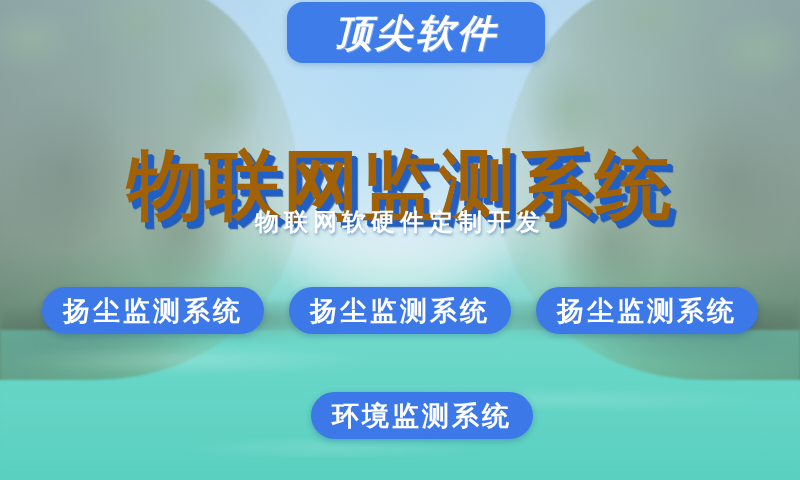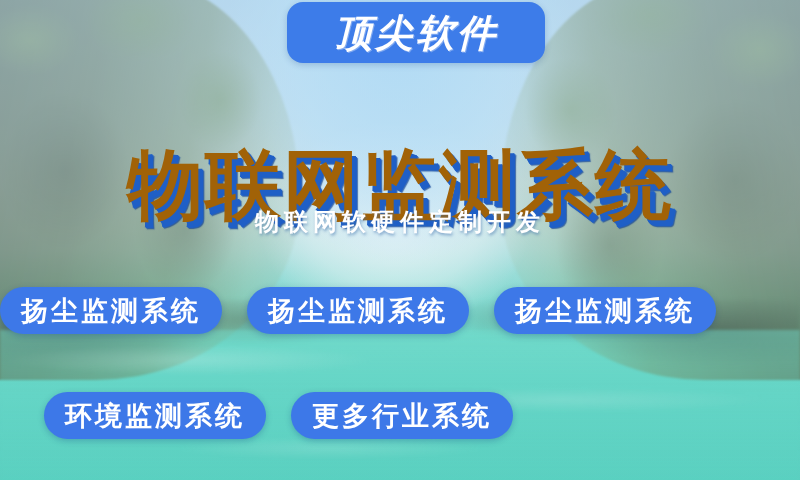--- a/index.html
+++ b/index.html
@@ -157,21 +157,21 @@
     font-weight: bold;
     letter-spacing: 5px;
     line-height: 1.2;
     text-shadow: 1px 2px 3px rgba(60,110,170,0.55);
   }
 
   .pill-row {
     position: absolute;
     left: 0; right: 0;
     display: flex;
-    justify-content: flex-start;
+    justify-content: center;
     gap: 25px;
   }
   .pill-row.row1 { top: 287px; }
   .pill-row.row2 { top: 392px; margin-left: 44px; }
 
   .pill {
     height: 47px;
     min-width: 222px;
     box-sizing: border-box;
     border-radius: 24px;
@@ -221,19 +221,16 @@
       </div>
       <div class="pill">
         <span class="pill-text">扬尘监测系统</span>
       </div>
     </div>
 
     <div class="pill-row row2">
       <div class="pill">
         <span class="pill-text">环境监测系统</span>
       </div>
-      <div class="pill">
-        <span class="pill-text">更多行业系统</span>
-      </div>
     </div>
 
   </div>
 </div>
 
 </body></html>

